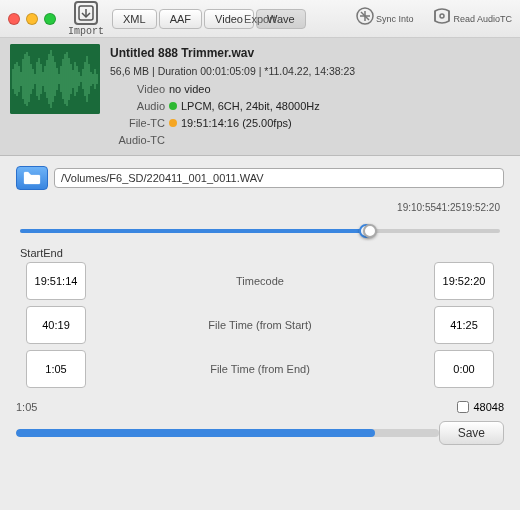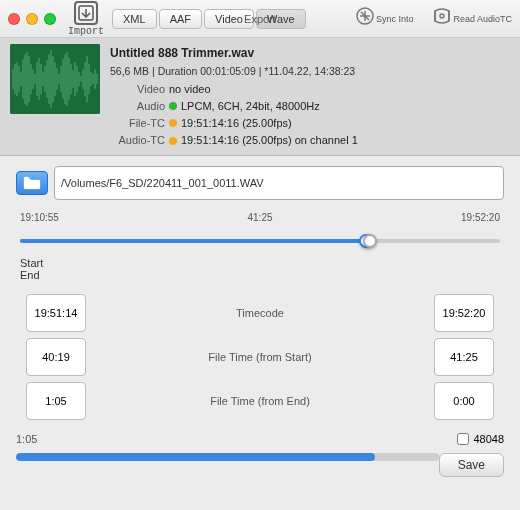--- a/index.html
+++ b/index.html
@@ -189,34 +189,34 @@
       width: 32px; height: 24px;
       background: linear-gradient(to bottom, #6eb3f7, #3a86e0);
       border: 1px solid #2a70cc;
       border-radius: 4px;
       display: flex; align-items: center; justify-content: center;
       cursor: pointer;
       flex-shrink: 0;
     }
     .path-input {
       flex: 1;
-      height: 34px;
+      height: 20px;
       border: 1px solid #aaa;
       border-radius: 4px;
       background: white;
       padding: 0 6px;
       font-size: 11px;
       color: #333;
       outline: none;
     }
 
     
     .time-ruler {
       display: flex;
-      justify-content: space-between;
+      justify-content: flex-end;
       padding: 0 4px;
       margin-bottom: 4px;
       font-size: 10px;
       color: #555;
     }
 
     
     .slider-container {
       position: relative;
       margin: 0 4px 2px;
@@ -258,24 +258,22 @@
       width: 14px; height: 14px;
       border-radius: 50%;
       background: white;
       border: 2px solid #aaa;
       box-shadow: 0 1px 3px rgba(0,0,0,0.3);
     }
 
     .start-end-row {
       display: flex;
       padding: 0 4px;
-      margin-bottom: 10px;
       font-size: 11px;
       color: #333;
-      flex-direction: column;
     }
 
     
     .data-table {
       width: 100%;
       border-collapse: collapse;
       margin-bottom: 10px;
     }
     .data-table td {
       padding: 3px 4px;
@@ -512,24 +510,20 @@
     </div>
     <div class="detail-row">
       <span class="detail-label">File-TC</span>
       <span class="detail-value">
         <span class="dot dot-yellow"></span>
         <span>19:51:14:16 (25.00fps)</span>
       </span>
     </div>
     <div class="detail-row">
       <span class="detail-label">Audio-TC</span>
-      <span class="detail-value">
-        <span class="dot dot-yellow"></span>
-        <span>19:51:14:16 (25.00fps) on channel 1</span>
-      </span>
     </div>
   </div>
 </div>
 
 <div class="main-panel">
 
   <div class="panel-content">
 
     <div class="file-path-row">
       <button class="folder-btn">
@@ -593,21 +587,21 @@
 
     <div style="display:flex; align-items:center; justify-content:space-between; margin-bottom:8px;">
       <span class="timecode-label">1:05</span>
       <div style="flex:1; margin: 0 10px;"></div>
       <label class="checkbox-label">
         <input type="checkbox" class="checkbox-input" style="">
         <span>48048</span>
       </label>
     </div>
 
-    <div style="display:flex; align-items:flex-start; ">
+    <div style="display:flex; align-items:center; ">
       <div class="progress-bar-container">
         <div class="progress-bar-fill"></div>
       </div>
       <button class="save-btn">Save</button>
     </div>
 
   </div>
 </div>
 
 </body></html>

